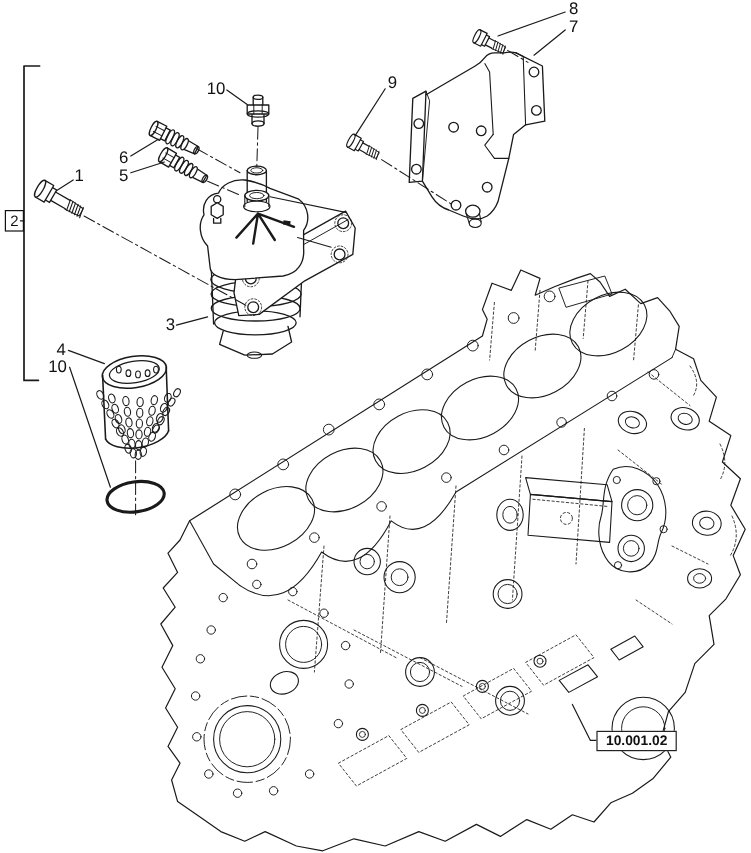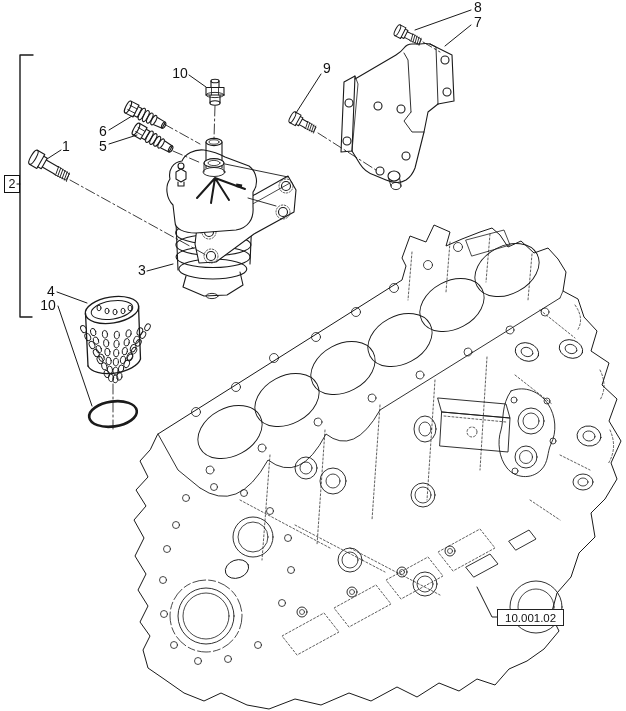--- a/index.html
+++ b/index.html
@@ -4,21 +4,21 @@
 <style>
   html,body{margin:0;padding:0;background:#ffffff;}
   .stage{position:relative;width:626px;height:711px;background:#fff;overflow:hidden;
          font-family:"Liberation Sans",sans-serif;}
   .stage svg{position:absolute;left:0;top:0;}
   .callout{position:absolute;transform:translate(-50%,-50%);font-size:14px;font-weight:500;
            color:#111;letter-spacing:0;line-height:1;user-select:none;}
   .group-box{position:absolute;left:4px;top:175px;width:14px;height:16px;border:1.5px solid #111;
              display:flex;align-items:center;justify-content:center;font-size:12.5px;font-weight:500;color:#111;}
   .xref-box{position:absolute;left:497px;top:609px;height:15px;border:1.4px solid #222;
-            padding:0 7px;font-size:11.5px;font-weight:400;color:#111;display:flex;align-items:center;
+            padding:0 7px;font-size:11.5px;font-weight:700;color:#111;display:flex;align-items:center;
             background:#fff;}
 </style>
 </head>
 <body>
 
 <div class="stage">
 
 <svg width="626" height="711" viewBox="0 0 626 711" fill="none" stroke="#1a1a1a" stroke-width="1" stroke-linecap="round" stroke-linejoin="round">
 
   <g stroke-width="1.4">

